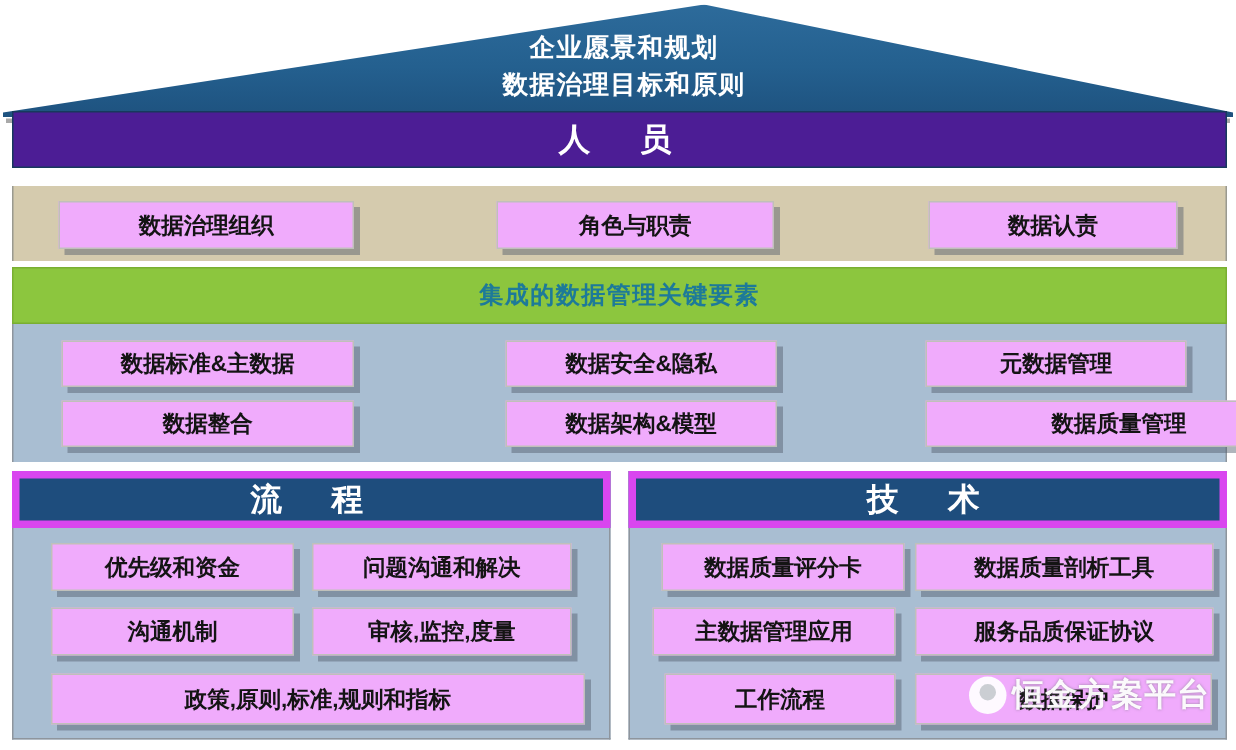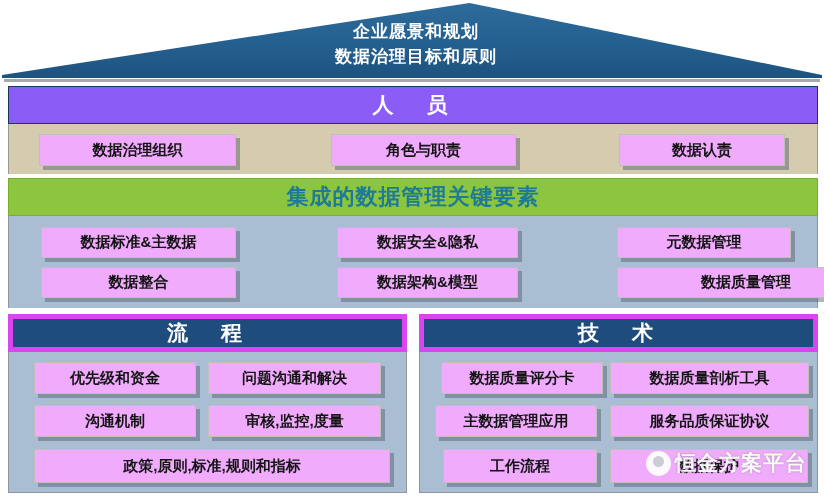--- a/index.html
+++ b/index.html
@@ -14,29 +14,29 @@
     clip-path:polygon(57% 0,100% 96%,100% 100%,0 100%,0 96%);
   }
   .eave{position:absolute;left:4px;top:79px;width:816px;height:3px;background:#a9a9a9;}
   .roof-text{
     position:absolute;left:106px;top:20px;width:620px;text-align:center;
     color:#ffffff;font-weight:bold;font-size:17px;line-height:1.45;letter-spacing:1px;
   }
   
   .band{position:absolute;left:8px;width:810px;box-sizing:border-box;}
   .band-people{
-    top:86px;height:38px;background:#8b5cf6;border:1px solid #16395d;
+    top:74px;height:38px;background:#4c1d95;border:1px solid #16395d;
     display:flex;align-items:center;justify-content:center;
     color:#fff;font-weight:bold;font-size:21px;letter-spacing:6px;
   }
   .band-tan{top:124px;height:50px;background:#d5cbae;border-left:1px solid #9a9a90;border-right:1px solid #9a9a90;}
   .band-green{
     top:178px;height:38px;background:#8cc63e;border:1px solid #79af31;
     display:flex;align-items:center;justify-content:center;
-    color:#1d7a99;font-weight:bold;font-size:22px;letter-spacing:1px;
+    color:#1d7a99;font-weight:bold;font-size:16px;letter-spacing:1px;
   }
   .band-elements{top:216px;height:92px;background:#a9bed2;border-left:1px solid #8e959d;border-right:1px solid #8e959d;}
   
   .box{
     position:absolute;height:30px;background:#f0abfc;border:1px solid #c0c0ba;
     box-shadow:4px 4px 0 rgba(80,92,106,0.45);
     display:flex;align-items:center;justify-content:center;
     font-size:15px;font-weight:bold;color:#141414;white-space:nowrap;
   }
   .box.h29{height:29px;}

